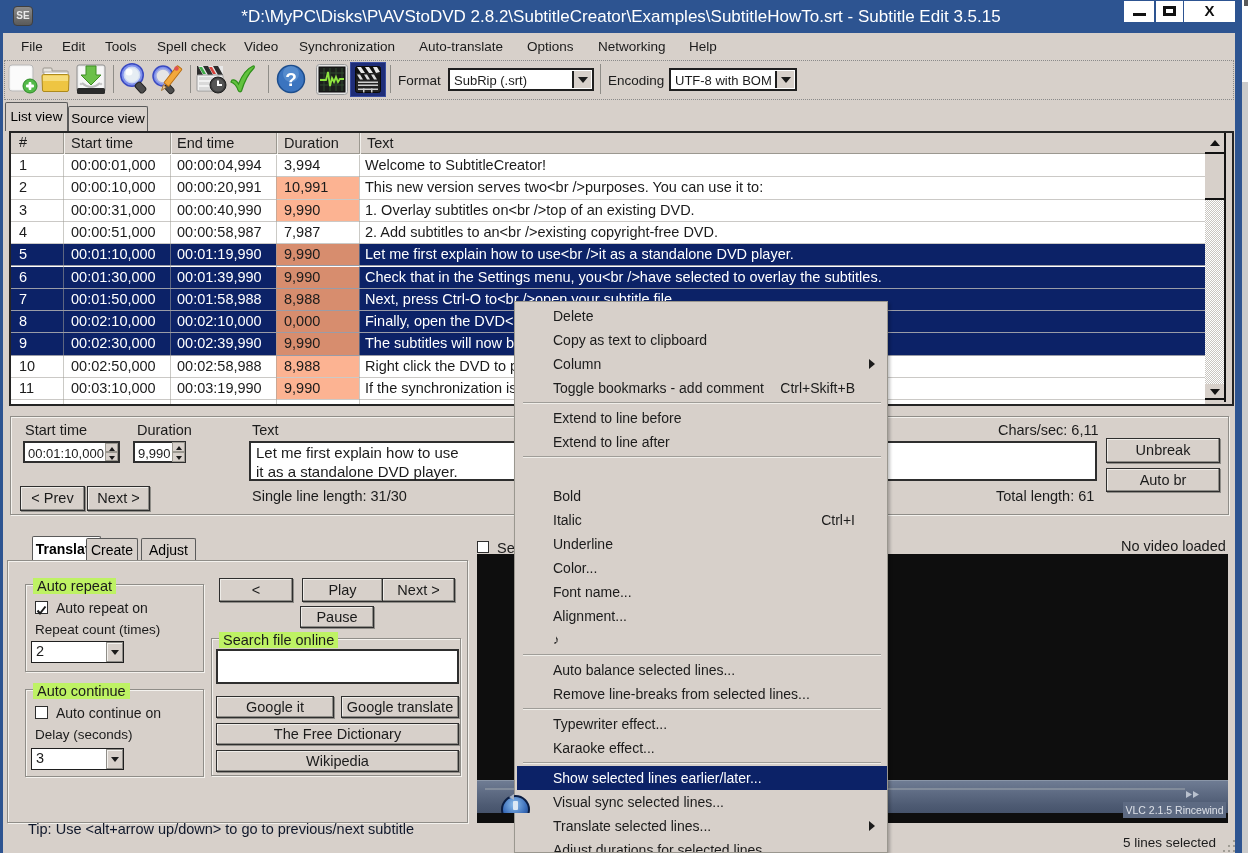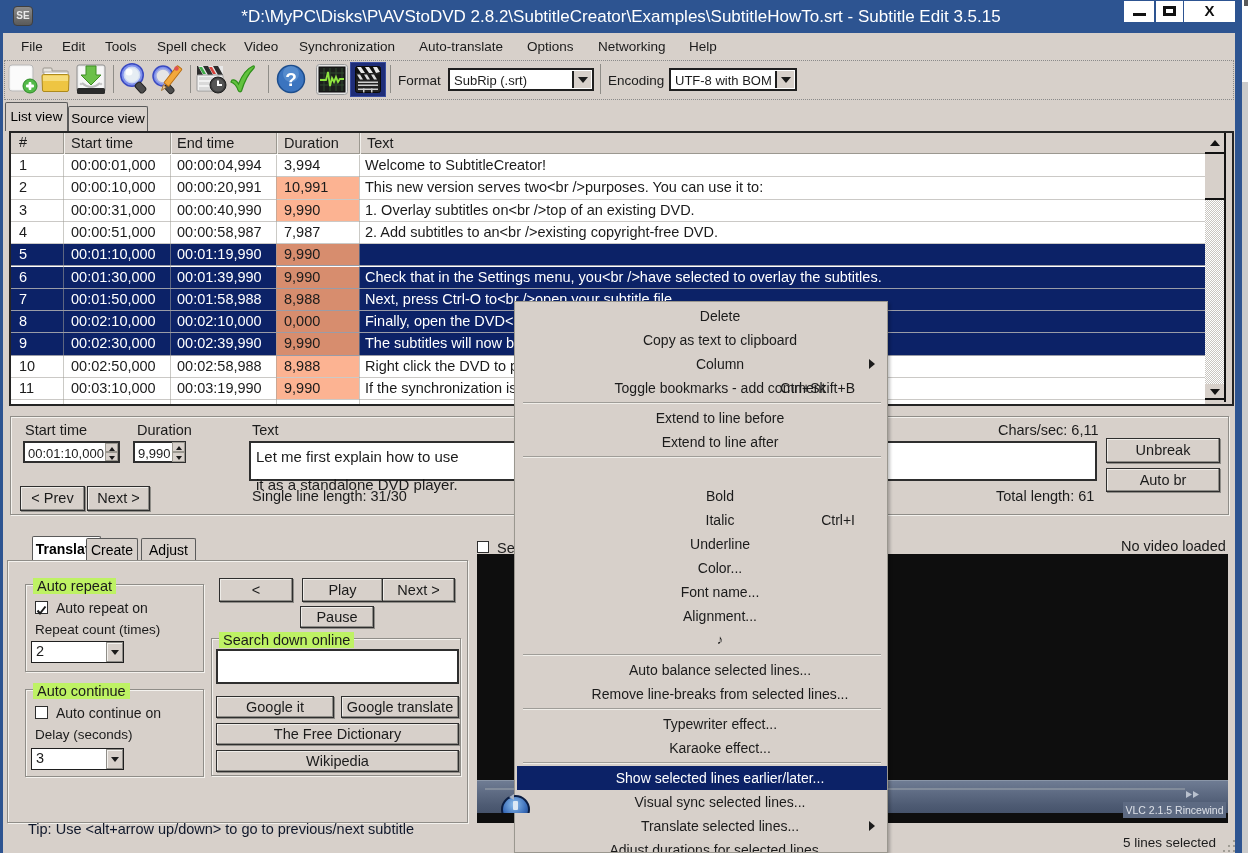--- a/index.html
+++ b/index.html
@@ -6,21 +6,21 @@
 html,body { width:1248px; height:853px; overflow:hidden; }
 body { font-family:"Liberation Sans", sans-serif; position:relative; background:#d7d0ca; }
 .abs { position:absolute; }
 .lbl { position:absolute; font-size:14.5px; color:#1b1b1b; white-space:nowrap; }
 .btn { position:absolute; background:#d7d0ca; border:1px solid #2e2e2e;
   box-shadow:inset -1px -1px 0 #8f8d88, inset 1px 1px 0 #efede9, 1px 1px 0 #8f8d88;
   font-size:14.5px; color:#1b1b1b; text-align:center; }
 .gbox { position:absolute; border:1px solid #8f8d88; box-shadow:inset 1px 1px 0 #f4f2ee, 1px 1px 0 #f4f2ee; }
 .glabel { position:absolute; background:#bef264; font-size:14.5px; color:#1b1b1b; padding:0 4px; white-space:nowrap; }
 .white-field { position:absolute; background:#fff; border:1px solid #2e2e2e; }
-.mi { position:absolute; left:2px; width:370px; height:24px; font-size:14px; color:#1b1b1b; line-height:24px; padding-left:36px; white-space:nowrap;text-align:center; }
+.mi { position:absolute; left:2px; width:370px; height:24px; font-size:14px; color:#1b1b1b; line-height:24px; padding-left:36px; white-space:nowrap; }
 .msep { position:absolute; left:8px; width:358px; height:1px; background:#9f9d98; box-shadow:0 1px 0 #f0eee9; }
 .sub-arr { position:absolute; right:12px; top:7px; width:0; height:0; border-left:6px solid #1b1b1b; border-top:5px solid transparent; border-bottom:5px solid transparent; }
 .shortcut { position:absolute; right:32px; top:0; }
 #menubar .lbl { font-size:13.5px; }
 #ctxmenu { font-size:14px; }
 </style>
 </head>
 <body>
 
 <div class="abs" style="left:0; top:0; width:1242px; height:33px; background:#2d5491;"></div>
@@ -214,20 +214,21 @@
         <div class="abs" style="left:166px; top:2px; color:#1b1b1b;">00:00:58,987</div>
         <div class="abs" style="left:273px; top:2px; color:#1b1b1b;">7,987</div>
         <div class="abs" style="left:354px; top:2px; color:#1b1b1b; white-space:nowrap;">2. Add subtitles to an&lt;br /&gt;existing copyright-free DVD.</div>
       </div>
     <div class="abs" style="left:0; top:89.2px; width:1194px; height:22.3px; background:#0c2267; border-bottom:1px solid rgba(190,188,184,0.8);">
         <div class="abs" style="left:8px; top:2px; color:#fff;">5</div>
         <div class="abs" style="left:60px; top:2px; color:#fff;">00:01:10,000</div>
         <div class="abs" style="left:166px; top:2px; color:#fff;">00:01:19,990</div>
         <div class="abs" style="left:265px; top:0; width:83px; height:21.3px; background:#d78d6e;"></div>
         <div class="abs" style="left:273px; top:2px; color:#1b1b1b;">9,990</div>
+        <div class="abs" style="left:354px; top:2px; color:#fff; white-space:nowrap;">Let me first explain how to use&lt;br /&gt;it as a standalone DVD player.</div>
       </div>
     <div class="abs" style="left:0; top:111.5px; width:1194px; height:22.3px; background:#0c2267; border-bottom:1px solid rgba(190,188,184,0.8);">
         <div class="abs" style="left:8px; top:2px; color:#fff;">6</div>
         <div class="abs" style="left:60px; top:2px; color:#fff;">00:01:30,000</div>
         <div class="abs" style="left:166px; top:2px; color:#fff;">00:01:39,990</div>
         <div class="abs" style="left:265px; top:0; width:83px; height:21.3px; background:#d78d6e;"></div>
         <div class="abs" style="left:273px; top:2px; color:#1b1b1b;">9,990</div>
         <div class="abs" style="left:354px; top:2px; color:#fff; white-space:nowrap;">Check that in the Settings menu, you&lt;br /&gt;have selected to overlay the subtitles.</div>
       </div>
     <div class="abs" style="left:0; top:133.8px; width:1194px; height:22.3px; background:#0c2267; border-bottom:1px solid rgba(190,188,184,0.8);">
@@ -312,21 +313,21 @@
     <div class="abs" style="right:-1px; top:-1px; width:13px; height:20px;">
       <div class="abs" style="left:0; top:0; width:13px; height:10px; background:#d7d0ca; border:1px solid #9a978f;">
           <div class="abs" style="left:3px; top:3px; border-bottom:4px solid #1b1b1b; border-left:3.5px solid transparent; border-right:3.5px solid transparent;"></div>
         </div>
       <div class="abs" style="left:0; top:10px; width:13px; height:10px; background:#d7d0ca; border:1px solid #9a978f;">
           <div class="abs" style="left:3px; top:3px; border-top:4px solid #1b1b1b; border-left:3.5px solid transparent; border-right:3.5px solid transparent;"></div>
         </div>
     </div>
   </div>
   <div class="lbl" style="left:252px; top:422px;">Text</div>
-  <div class="white-field" style="left:249px; top:441px; width:848px; height:40px; border-width:2px; font-size:15px; line-height:28px; padding:0 5px; color:#1b1b1b;">Let me first explain how to use<br>it as a standalone DVD player.</div>
+  <div class="white-field" style="left:249px; top:441px; width:848px; height:40px; border-width:2px; font-size:15px; line-height:19px; padding:0 5px; color:#1b1b1b;">Let me first explain how to use<br>it as a standalone DVD player.</div>
   <div class="lbl" style="left:998px; top:422px;">Chars/sec: 6,11</div>
   <div class="btn" style="left:1106px; top:438px; width:114px; height:25px; line-height:23px;">Unbreak</div>
   <div class="btn" style="left:1106px; top:468px; width:114px; height:24px; line-height:22px;">Auto br</div>
   <div class="lbl" style="left:996px; top:488px;">Total length: 61</div>
   <div class="btn" style="left:20px; top:486px; width:65px; height:25px; line-height:23px;">&lt; Prev</div>
   <div class="btn" style="left:87px; top:486px; width:63px; height:25px; line-height:23px;">Next &gt;</div>
   <div class="lbl" style="left:252px; top:488px;">Single line length: 31/30</div>
 </div>
 
 <div id="bottomleft">
@@ -362,21 +363,21 @@
         <div class="abs" style="left:3.5px; top:7px; border-top:5px solid #1b1b1b; border-left:4px solid transparent; border-right:4px solid transparent;"></div>
       </div>
   </div>
 
   <div class="btn" style="left:219px; top:578px; width:74px; height:24px; line-height:22px;">&lt;</div>
   <div class="btn" style="left:302px; top:578px; width:81px; height:24px; line-height:22px;">Play</div>
   <div class="btn" style="left:382px; top:578px; width:73px; height:24px; line-height:22px;">Next &gt;</div>
   <div class="btn" style="left:300px; top:606px; width:74px; height:22px; line-height:20px;">Pause</div>
 
   <div class="gbox" style="left:211px; top:638px; width:250px; height:138px;"></div>
-  <div class="glabel" style="left:219px; top:632px;">Search down online</div>
+  <div class="glabel" style="left:219px; top:632px;">Search file online</div>
   <div class="white-field" style="left:216px; top:649px; width:243px; height:35px; border-width:2px;"></div>
   <div class="btn" style="left:216px; top:696px; width:118px; height:22px; line-height:20px;">Google it</div>
   <div class="btn" style="left:341px; top:696px; width:118px; height:22px; line-height:20px;">Google translate</div>
   <div class="btn" style="left:216px; top:723px; width:243px; height:22px; line-height:20px;">The Free Dictionary</div>
   <div class="btn" style="left:216px; top:750px; width:243px; height:22px; line-height:20px;">Wikipedia</div>
   <div class="lbl" style="left:28px; top:789px; color:#0f172a;margin-top:32px;">Tip: Use &lt;alt+arrow up/down&gt; to go to previous/next subtitle</div>
 </div>
 
 <div id="videopanel">
   <div class="white-field" style="left:477px; top:541px; width:12px; height:12px; border-width:1px;"></div>

